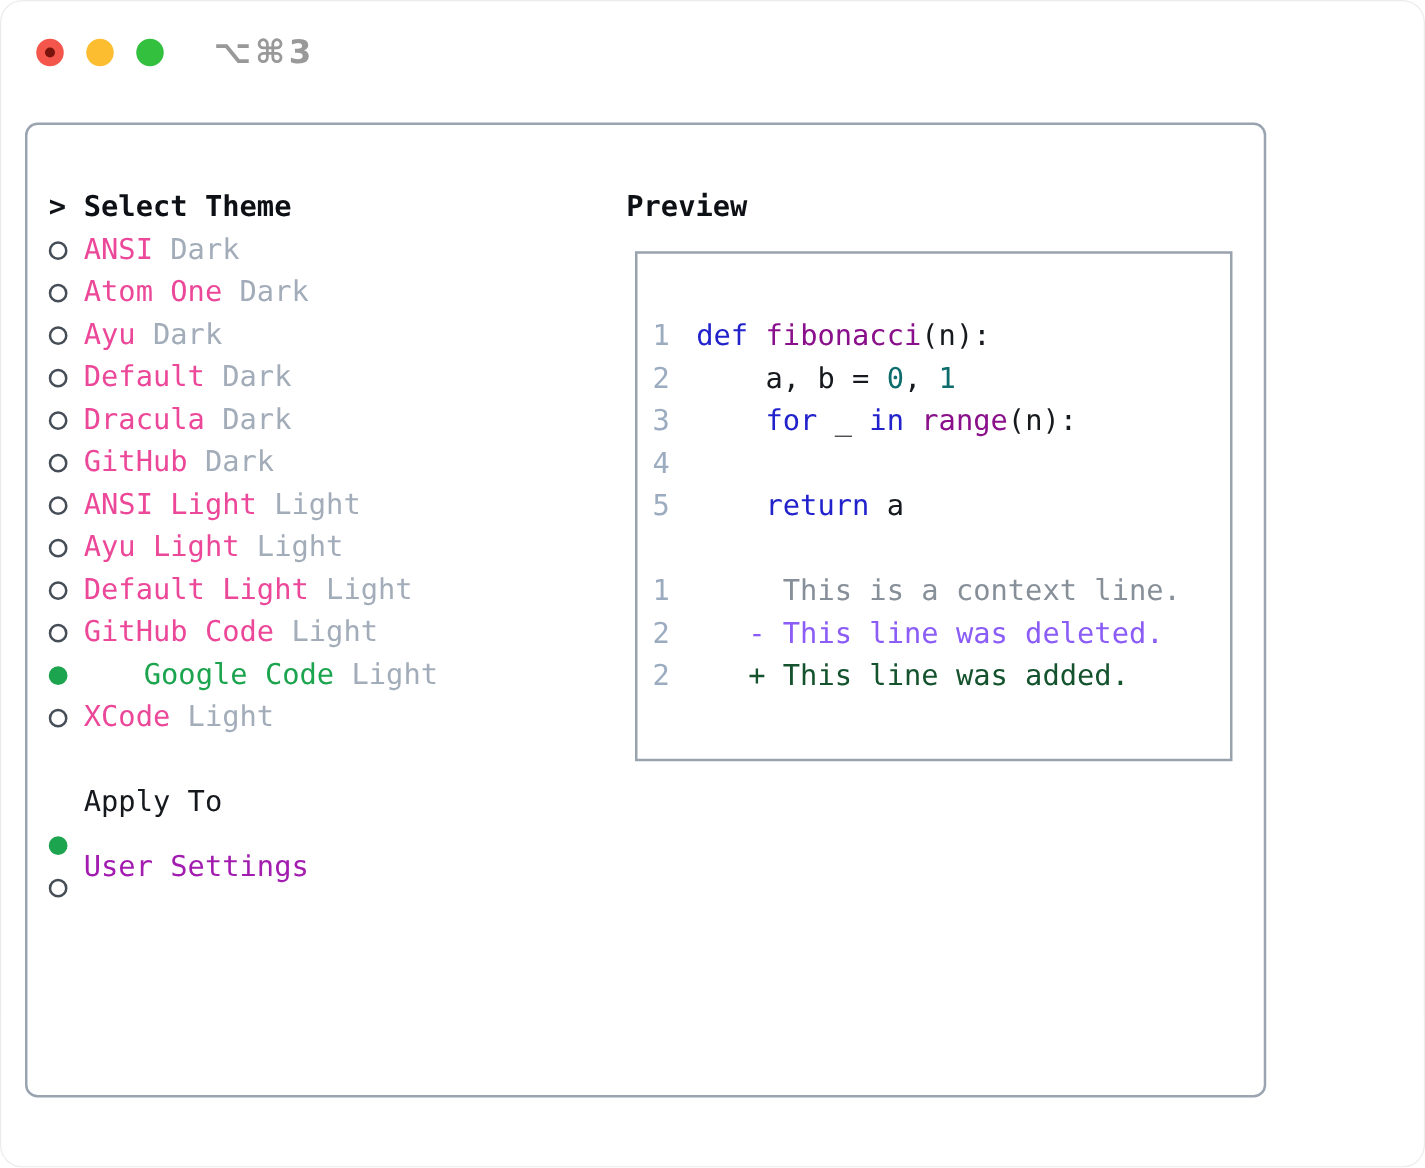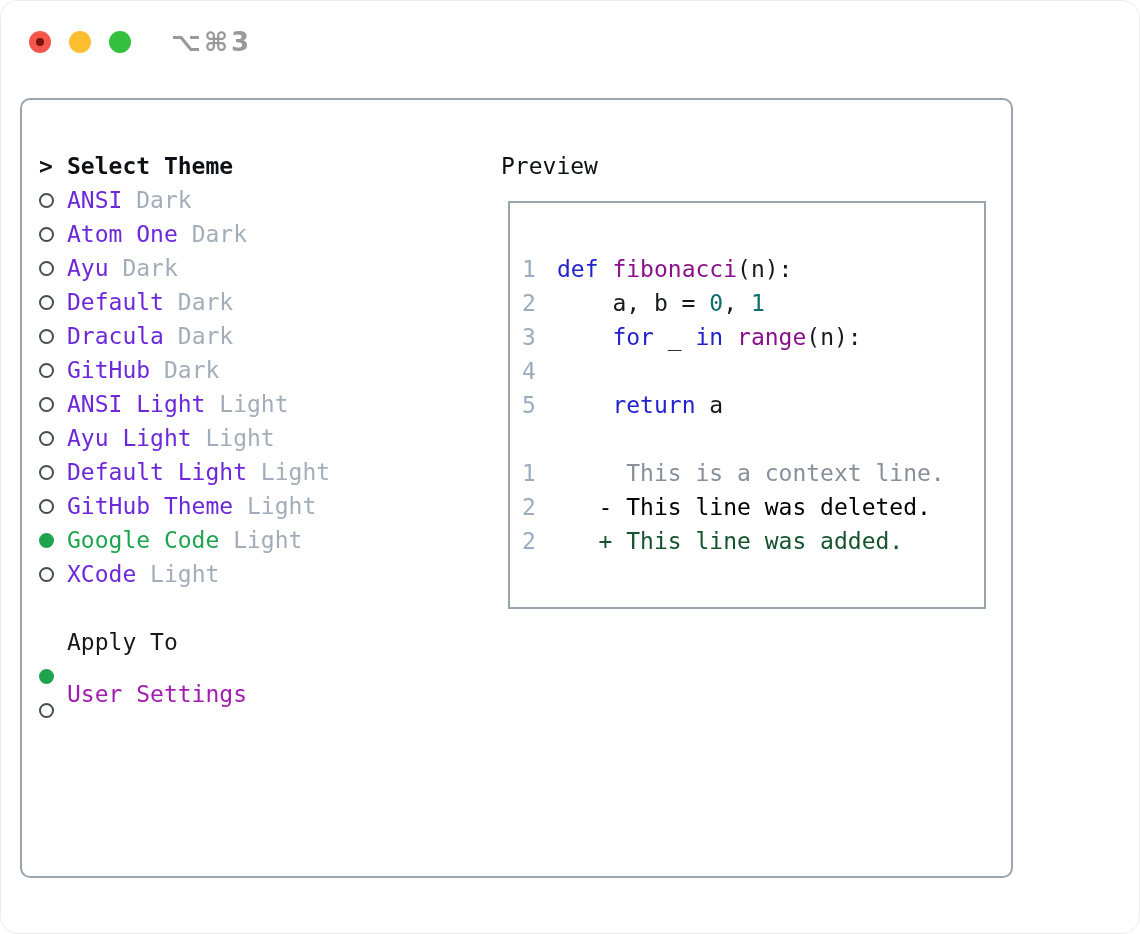--- a/index.html
+++ b/index.html
@@ -23,43 +23,43 @@
   .panel{position:absolute;left:19px;top:97px;width:993px;height:780px;
     border:2px solid #9aa4b0;border-radius:10px;box-sizing:border-box;background:#fff;}
   
   .left-col{position:absolute;left:17px;top:49px;width:450px;}
   .row{height:34px;display:flex;align-items:center;font-size:23px;line-height:34px;}
   .marker{width:28px;flex:0 0 28px;display:flex;align-items:center;font-size:23px;}
   .arrow{font-weight:bold;color:#101317;}
   .header-text{font-weight:bold;color:#0d1014;white-space:pre;}
   .circle{width:11px;height:11px;border:2px solid #454d56;border-radius:50%;}
   .circle.filled{background:#1da44f;border-color:#1da44f;}
-  .t-name{color:#6d28d9;white-space:pre;}
-  .t-name.sel{color:#1da44f;}
+  .t-name{color:#ec4899;white-space:pre;}
+  .t-name.sel{color:#1da44f;margin-left:48px;}
   .t-variant{color:#a3adba;white-space:pre;}
   .apply-header{color:#15181c;white-space:pre;}
   .a-label{color:#3b424b;white-space:pre;}
   .a-label.sel{color:#a21caf;margin-top:36px;}
   .spacer{height:34px;}
   .hint{width:420px;color:#99a4b1;font-size:23px;line-height:34px;}
   
   .preview-header{position:absolute;left:479px;top:49px;height:34px;
-    font-size:23px;line-height:34px;font-weight:normal;color:#0d1014;}
+    font-size:23px;line-height:34px;font-weight:bold;color:#0d1014;}
   .preview-box{position:absolute;left:486px;top:101px;width:478px;height:408px;
     border:2px solid #99a3ad;box-sizing:border-box;background:#fff;}
   .codewrap{padding-top:49px;}
   .cl{height:34px;display:flex;align-items:center;font-size:23px;line-height:34px;padding-left:12px;}
   .cl-num{width:35px;flex:0 0 35px;color:#9cacc0;}
   .cl-code{white-space:pre;}
   .tk-kw{color:#2222cc;}
   .tk-fn{color:#8a0f8a;}
   .tk-num{color:#0d6c6c;}
   .tk-pl{color:#16191d;}
   .tk-ctx{color:#878f99;}
-  .tk-del{color:#000000;}
+  .tk-del{color:#8b5cf6;}
   .tk-add{color:#14532d;}
 </style>
 </head>
 <body>
 
 <div class="stage">
 
   <div class="titlebar">
     <span class="light red">
         <span class="dot"></span>
@@ -138,21 +138,21 @@
             <span class="marker">
               <span class="circle"></span>
             </span>
             <span class="t-name">Default Light</span>
             <span class="t-variant"> Light</span>
           </div>
           <div class="row theme-row">
             <span class="marker">
               <span class="circle"></span>
             </span>
-            <span class="t-name">GitHub Theme</span>
+            <span class="t-name">GitHub Code</span>
             <span class="t-variant"> Light</span>
           </div>
           <div class="row theme-row">
             <span class="marker">
               <span class="circle filled"></span>
             </span>
             <span class="t-name sel">Google Code</span>
             <span class="t-variant"> Light</span>
           </div>
           <div class="row theme-row">

